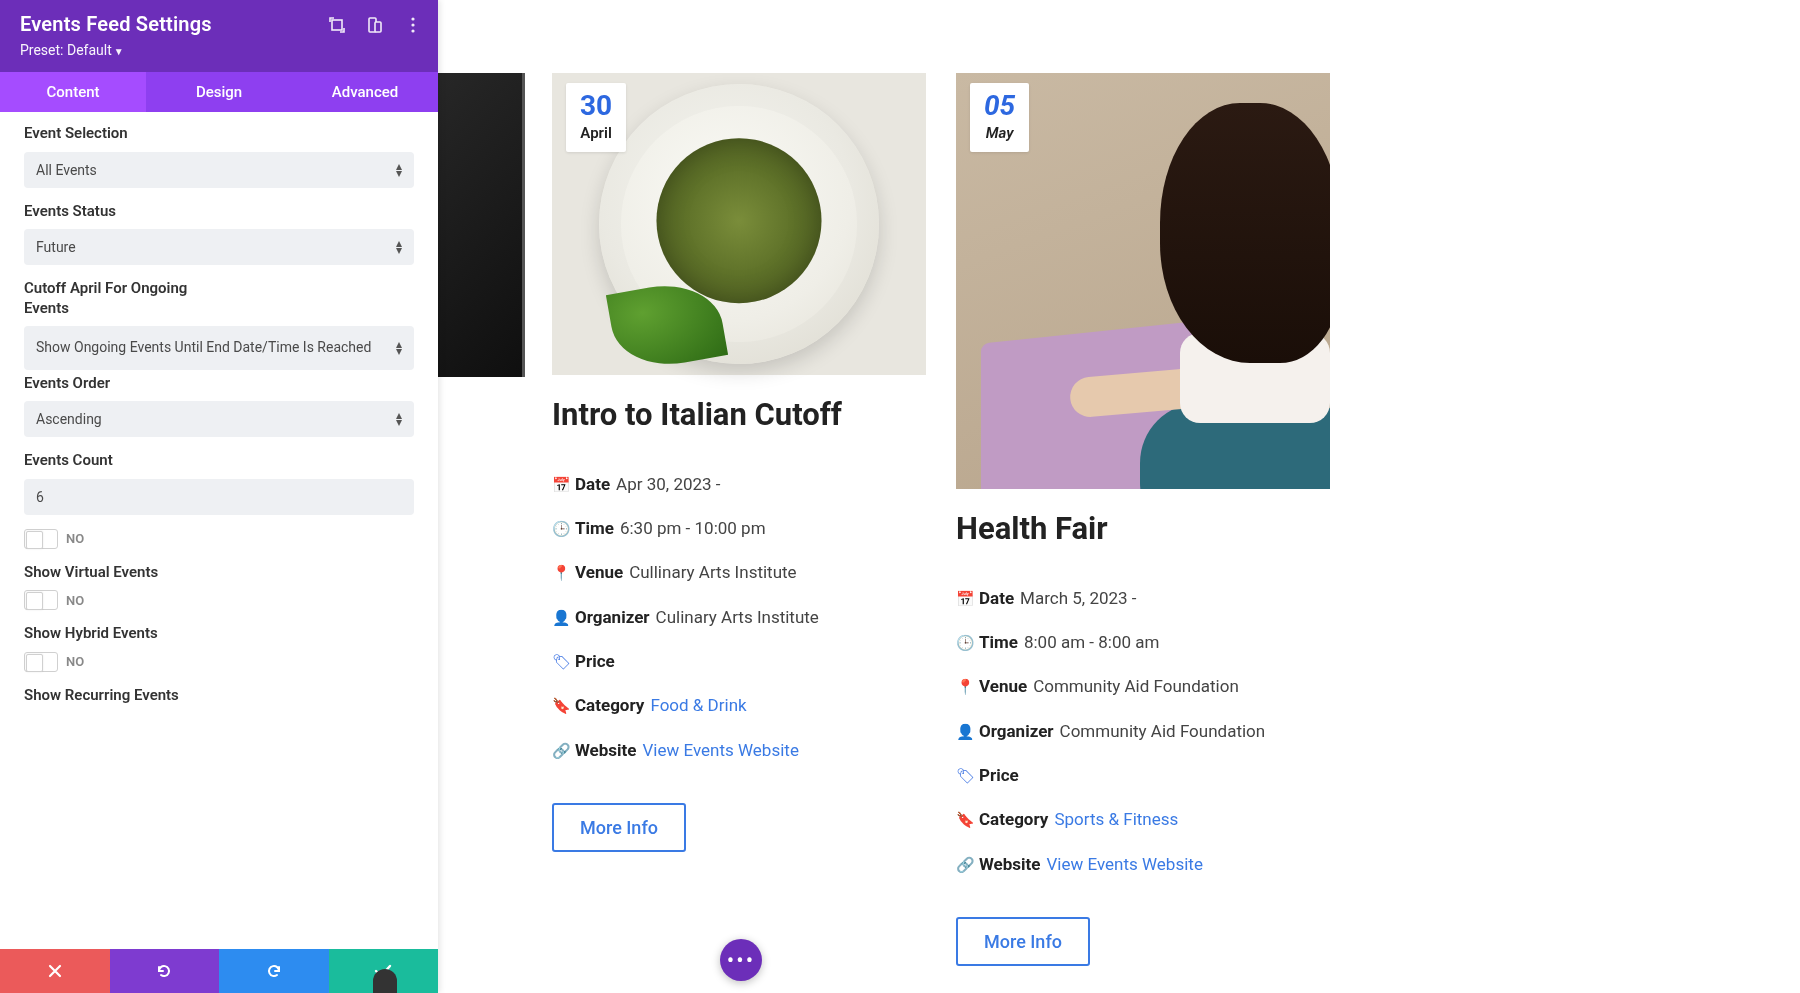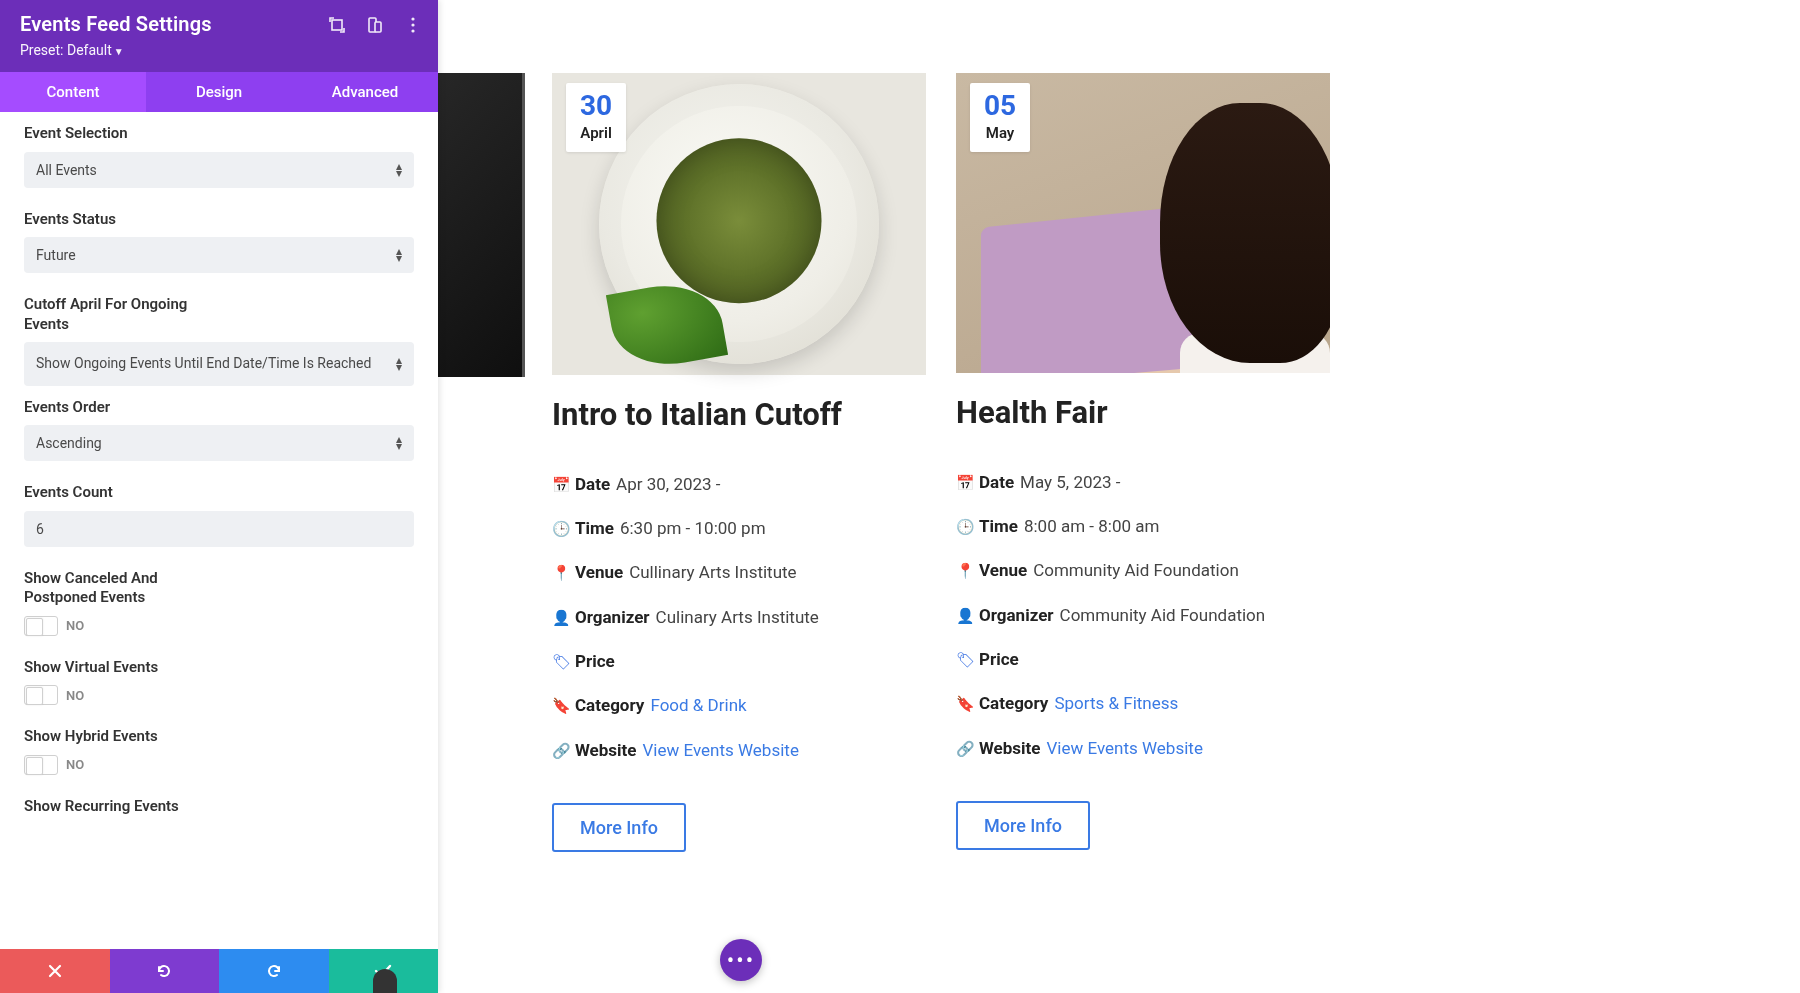--- a/index.html
+++ b/index.html
@@ -12,21 +12,21 @@
 .sb-preset { font-size: 14px; margin-top: 6px; opacity: 0.95; }
 .sb-preset .caret { font-size: 10px; margin-left: 2px; vertical-align: middle; }
 .sb-header-icons { position: absolute; right: 16px; top: 16px; display: flex; gap: 20px; }
 .sb-header-icons span { width: 18px; height: 18px; display: inline-flex; align-items: center; justify-content: center; opacity: 0.9; cursor: pointer; font-size: 18px; }
 
 .sb-tabs { display: flex; background: #8e3ff0; }
 .sb-tab { flex: 1; text-align: center; padding: 11px 0; color: #fff; font-size: 15px; font-weight: 500; cursor: pointer; }
 .sb-tab.active { background: #a54cff; }
 
 .sb-body { flex: 1; overflow-y: auto; padding: 12px 24px 0; }
-.field { margin-bottom: 22px; }
+.field { margin-bottom: 14px; }
 .field-label { font-size: 15px; font-weight: 600; color: #333; margin-bottom: 8px; line-height: 1.3; }
 .select { position: relative; background: #eef0f3; border-radius: 4px; padding: 10px 34px 10px 12px; font-size: 14px; color: #4a4a4a; cursor: pointer; }
 .select .sort-icon { position: absolute; right: 12px; top: 50%; transform: translateY(-50%); font-size: 12px; color: #555; line-height: 0.6; }
 .select.multiline { line-height: 1.7; }
 .input { background: #eef0f3; border: none; border-radius: 4px; padding: 10px 12px; font-size: 14px; color: #4a4a4a; width: 100%; }
 
 .toggle-row { display: flex; align-items: center; gap: 8px; margin-top: 8px; }
 .toggle { width: 34px; height: 20px; background: #fff; border: 1px solid #d0d0d0; border-radius: 3px; position: relative; cursor: pointer; }
 .toggle::after { content: ""; position: absolute; left: 1px; top: 1px; width: 15px; height: 16px; background: #fff; border: 1px solid #d0d0d0; border-radius: 2px; box-shadow: 0 0 2px rgba(0,0,0,0.1); }
 .toggle-label { font-size: 13px; color: #888; font-weight: 600; }
@@ -42,21 +42,21 @@
 .preview { position: absolute; left: 385px; top: 0; right: 0; height: 100%; background: #fff; }
 .dark-strip { position: absolute; left: 0; top: 73px; width: 137px; height: 304px; background: linear-gradient(135deg,#2a2a2a,#0f0f0f); }
 .dark-strip::after { content: ""; position: absolute; right: -3px; top: 0; width: 3px; height: 100%; background: #555; }
 
 .card { position: absolute; width: 374px; background: #fff; }
 .card.c1 { left: 167px; top: 73px; }
 .card.c2 { left: 571px; top: 73px; }
 
 .card-img { width: 374px; position: relative; display: flex; align-items: center; justify-content: center; }
 .c1 .card-img { height: 302px; background: #e8e6df; }
-.c2 .card-img { height: 300px; background: #701a75; overflow: hidden; }
+.c2 .card-img { height: 416px; background: #701a75; overflow: hidden; font-style: italic; }
 
 .plate { width: 280px; height: 280px; border-radius: 50%; background: radial-gradient(circle at 45% 40%, #fafaf5 0%, #efeee7 55%, #e0ddd2 100%); box-shadow: 0 8px 20px rgba(0,0,0,0.15), inset 0 0 0 22px rgba(0,0,0,0.02); position: relative; }
 .pasta { position: absolute; left: 50%; top: 50%; transform: translate(-50%,-52%); width: 165px; height: 165px; border-radius: 50%; background: radial-gradient(circle, #7a8d3a 0%, #5d7028 50%, #4a5a1f 100%); box-shadow: inset 0 0 30px rgba(0,0,0,0.3); }
 .leaf { position: absolute; left: 60px; bottom: 10px; width: 110px; height: 80px; background: radial-gradient(ellipse at 30% 30%, #5fa030, #2e6b15); border-radius: 0 60% 0 60%; transform: rotate(-10deg); }
 
 .yoga-bg { position: absolute; inset: 0; background: linear-gradient(160deg, #c9b9a3 0%, #b8a58c 100%); }
 .yoga-mat { position: absolute; left: 25px; bottom: -40px; width: 280px; height: 200px; background: #c09bc4; transform: skewY(-6deg); border-radius: 8px; }
 .yoga-person { position: absolute; right: -20px; top: 30px; width: 240px; height: 380px; }
 .yoga-hair { position: absolute; left: 50px; top: 0; width: 180px; height: 260px; background: linear-gradient(180deg,#2b1a12,#1a0e08); border-radius: 80px 80px 60px 90px / 120px 120px 80px 120px; }
 .yoga-top { position: absolute; left: 70px; top: 230px; width: 150px; height: 90px; background: #f5f1ed; border-radius: 20px; }
@@ -153,21 +153,20 @@
         <span class="sort-icon">▴<br>▾</span>
       </div>
     </div>
 
     <div class="field">
       <div class="field-label">Events Count</div>
       <input class="input" value="6" style="">
     </div>
 
     <div class="field">
-      <div class="field-label" style="max-width:200px">Show Canceled And Postponed Events</div>
       <div class="toggle-row">
         <div class="toggle"></div>
         <div class="toggle-label">NO</div>
       </div>
     </div>
 
     <div class="field">
       <div class="field-label">Show Virtual Events</div>
       <div class="toggle-row">
         <div class="toggle"></div>
@@ -284,21 +283,21 @@
       <div class="date-badge">
         <div class="day">05</div>
         <div class="mon">May</div>
       </div>
     </div>
     <div class="card-title">Health Fair</div>
     <div class="meta">
       <div class="meta-row">
           <span class="mi">📅</span>
           <span class="ml">Date</span> 
-          <span class="mv">May 5, 2023 -</span>
+          <span class="mv">March 5, 2023 -</span>
         </div>
       <div class="meta-row">
           <span class="mi">🕒</span>
           <span class="ml">Time</span> 
           <span class="mv">8:00 am - 8:00 am</span>
         </div>
       <div class="meta-row">
           <span class="mi">📍</span>
           <span class="ml">Venue</span> 
           <span class="mv">Community Aid Foundation</span>

